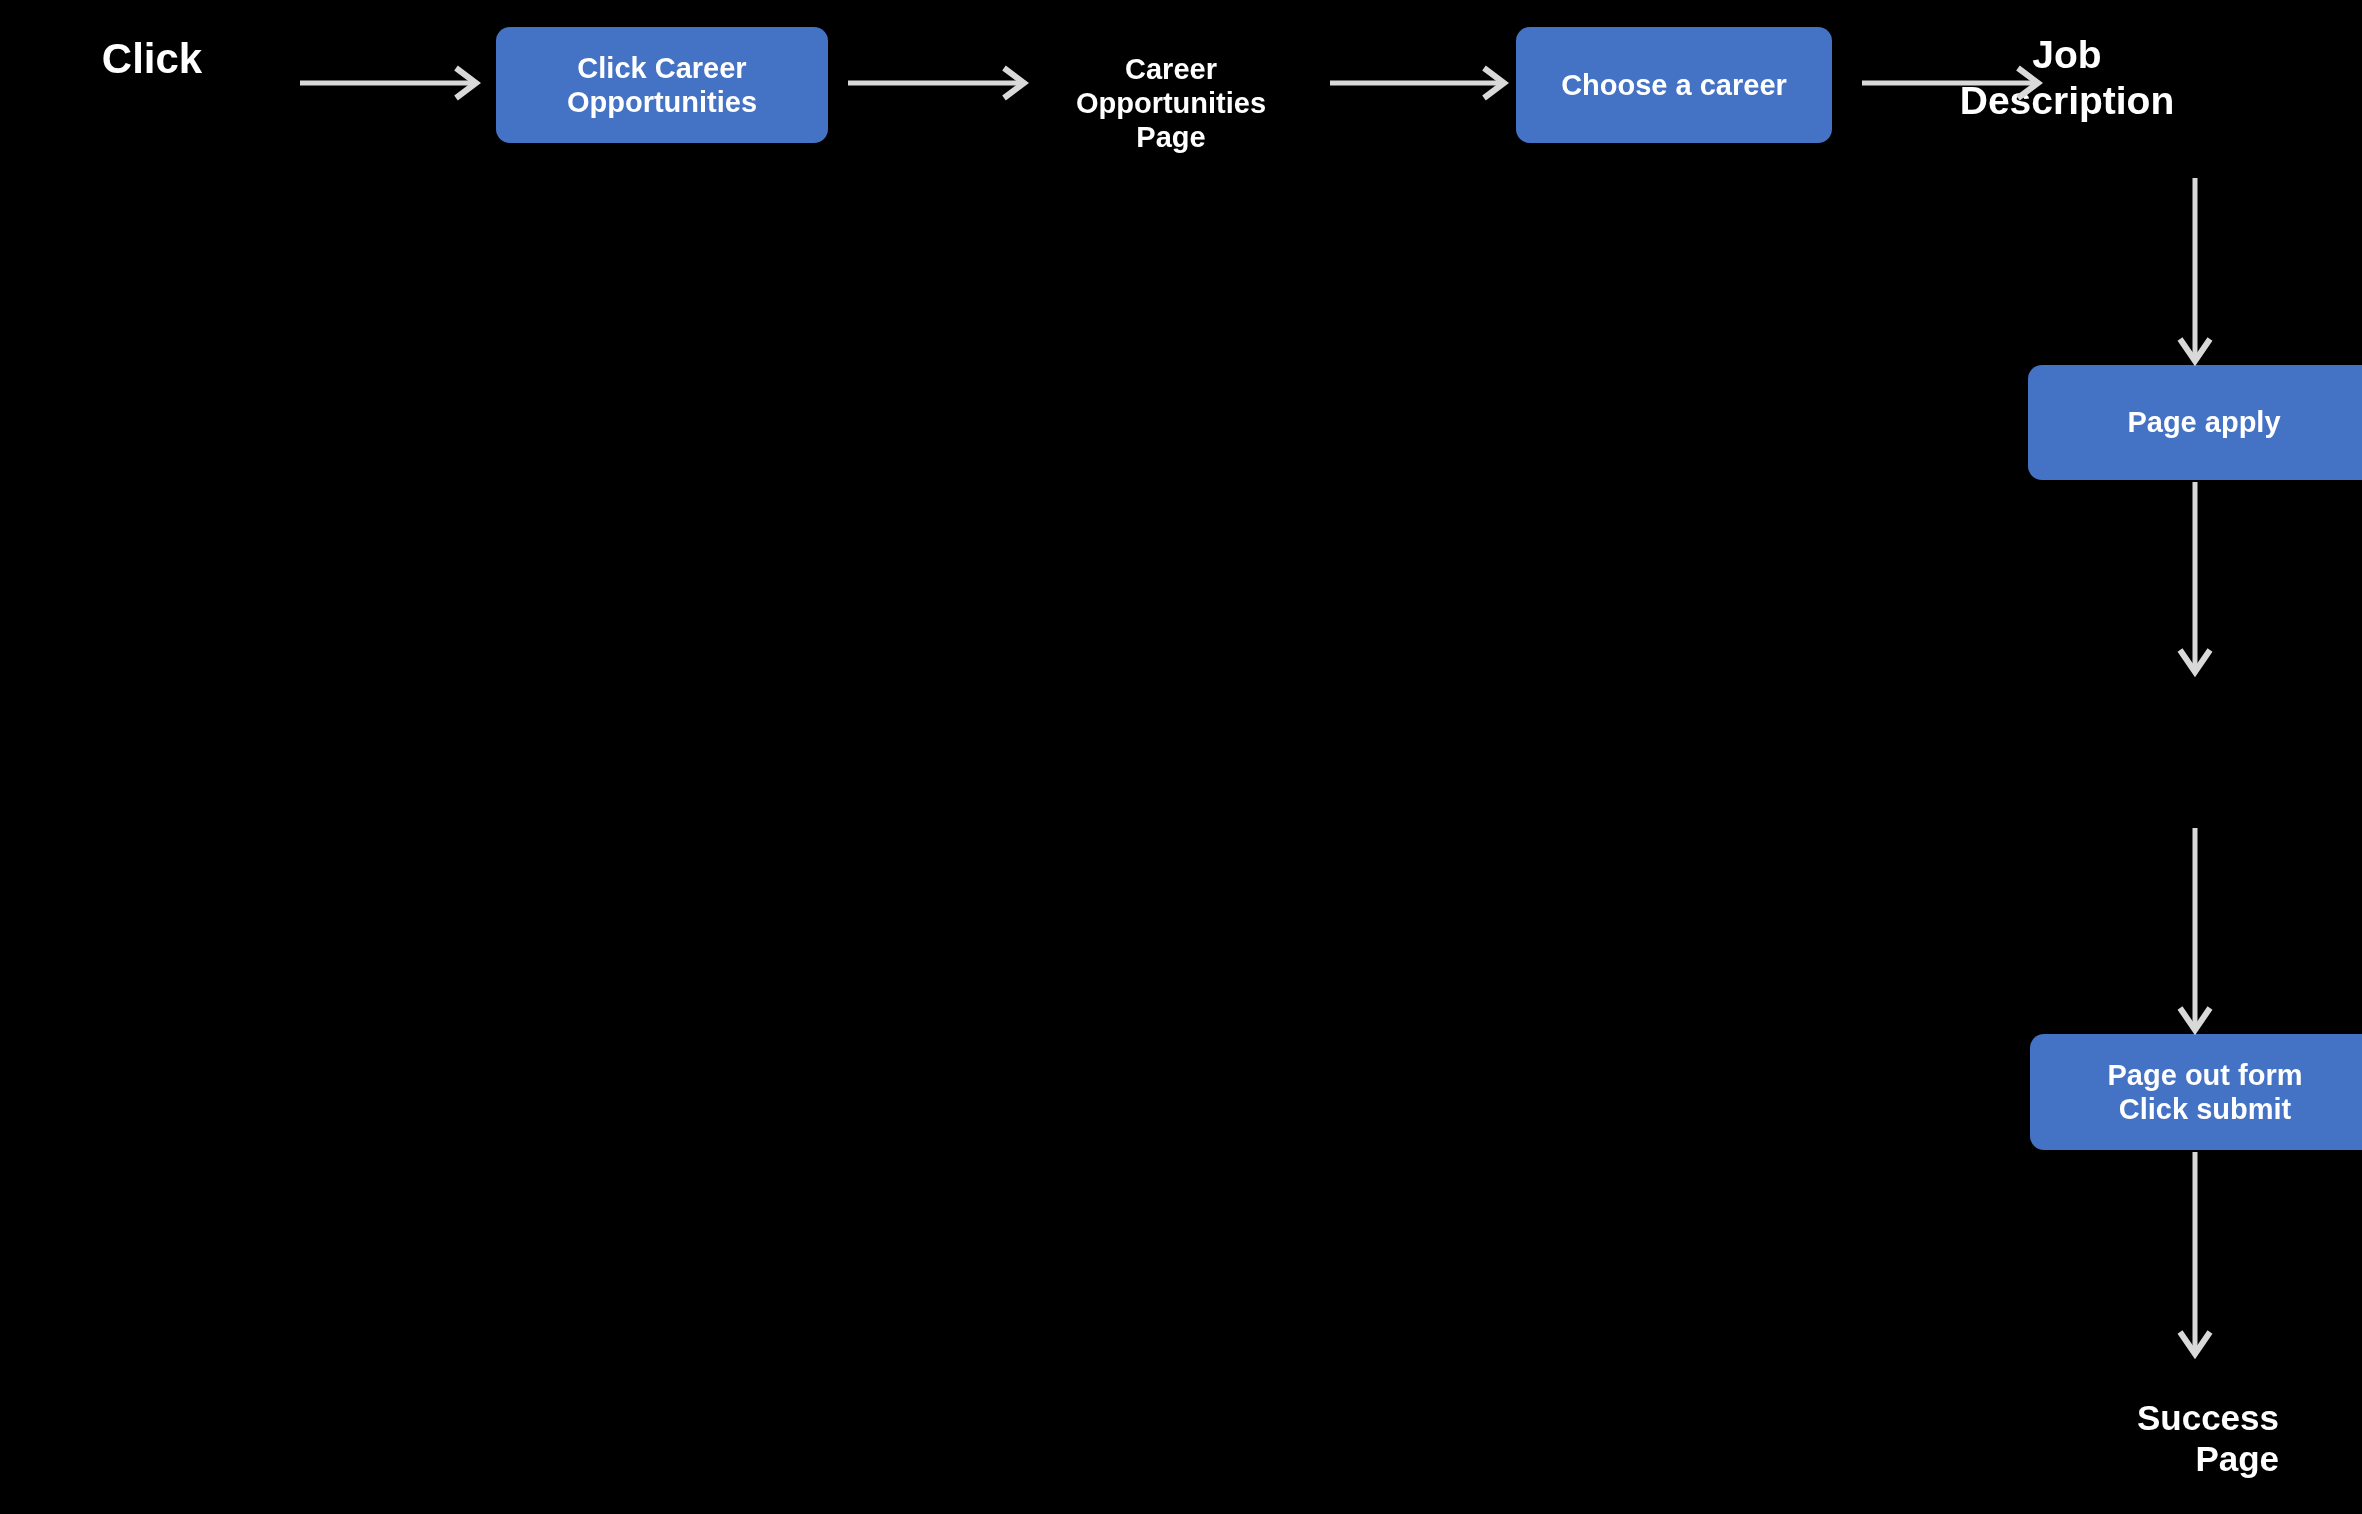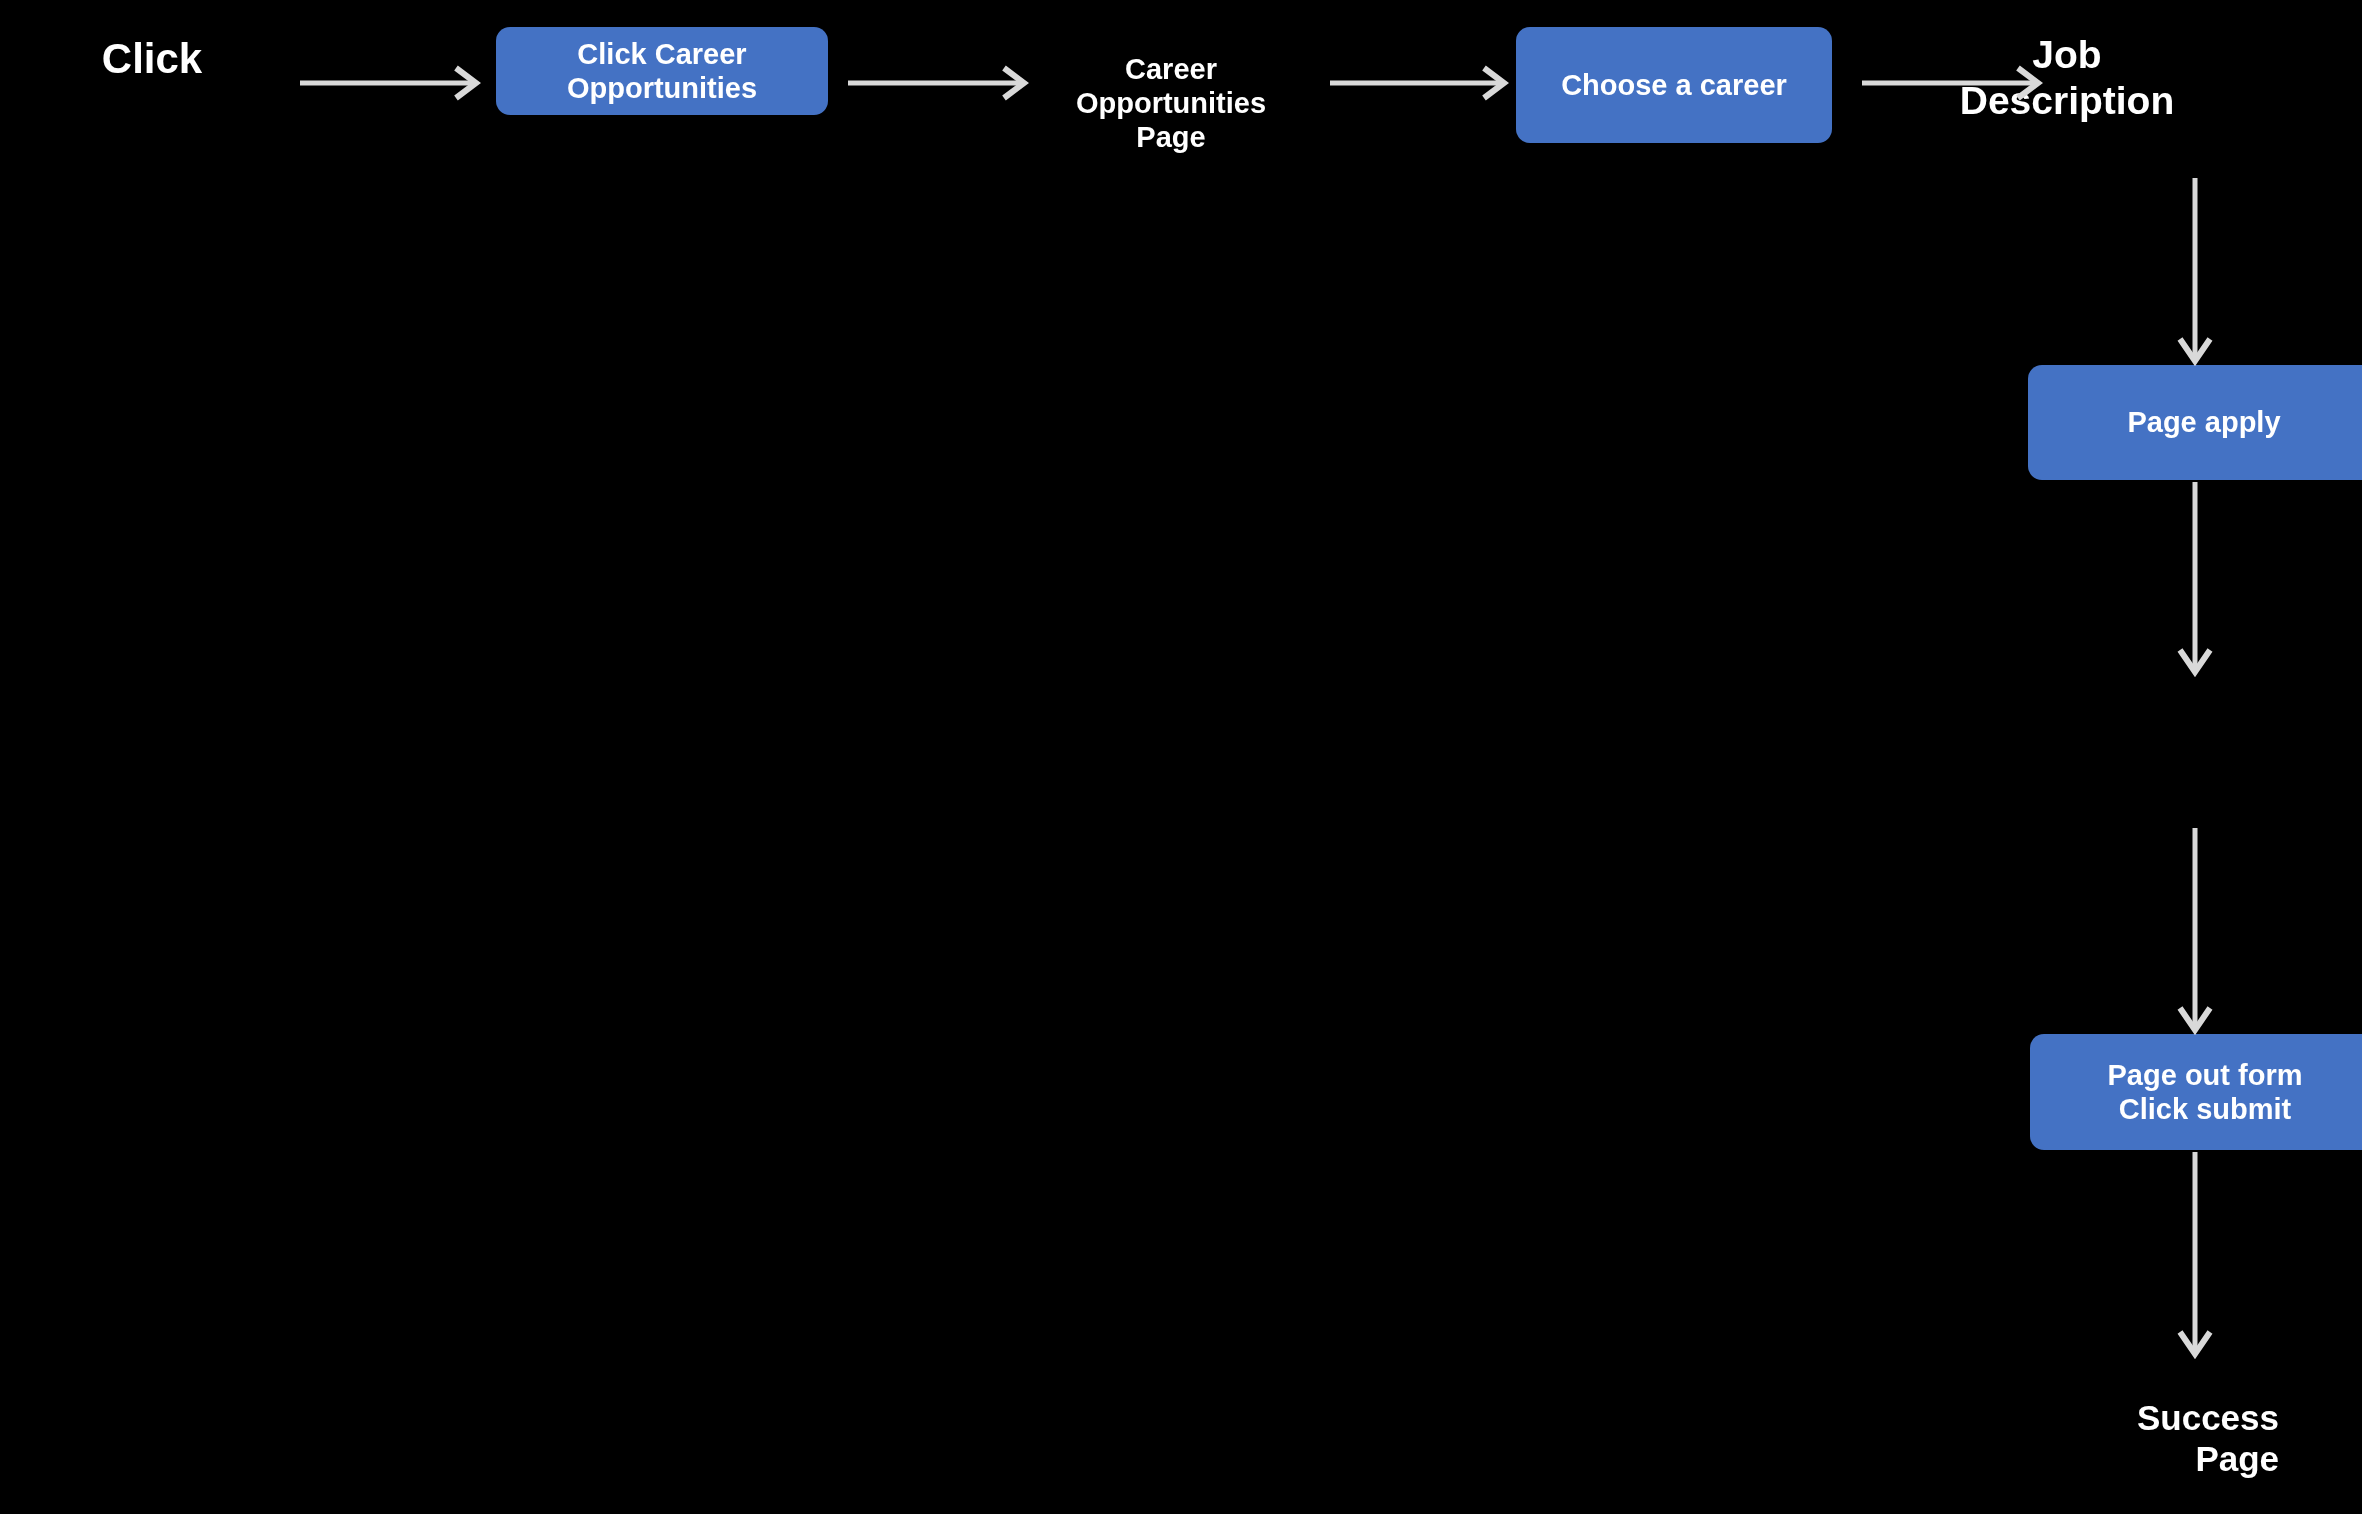--- a/index.html
+++ b/index.html
@@ -42,21 +42,21 @@
     border-radius: 14px;
   }
 
   .node .node-label {
     display: block;
     white-space: pre-line;
   }
 
   
   #node-home        { left: 52px;   top: 28px;   width: 200px; height: 62px;  font-size: 42px; }
-  #node-click-career{ left: 496px;  top: 27px;   width: 332px; height: 88px; font-size: 29px; }
+  #node-click-career{ left: 496px;  top: 27px;   width: 332px; height: 116px; font-size: 29px; }
   #node-career-page { left: 1040px; top: 16px;   width: 262px; height: 110px; font-size: 29px; margin-top: 32px; }
   #node-choose      { left: 1516px; top: 27px;   width: 316px; height: 116px; font-size: 29px; }
   #node-job-desc    { left: 1938px; top: 55px;   width: 258px; height: 46px;  font-size: 39px; }
   #node-click-apply { left: 2028px; top: 365px;  width: 352px; height: 115px; font-size: 29px; }
   #node-web-form    { left: 2092px; top: 713px;  width: 230px; height: 86px;  font-size: 29px; }
   #node-fill-form   { left: 2030px; top: 1034px; width: 350px; height: 116px; font-size: 29px; }
   #node-success     { left: 2098px; top: 1395px; width: 220px; height: 86px;  font-size: 35px; text-align: right; }
 
   
   .connector {

